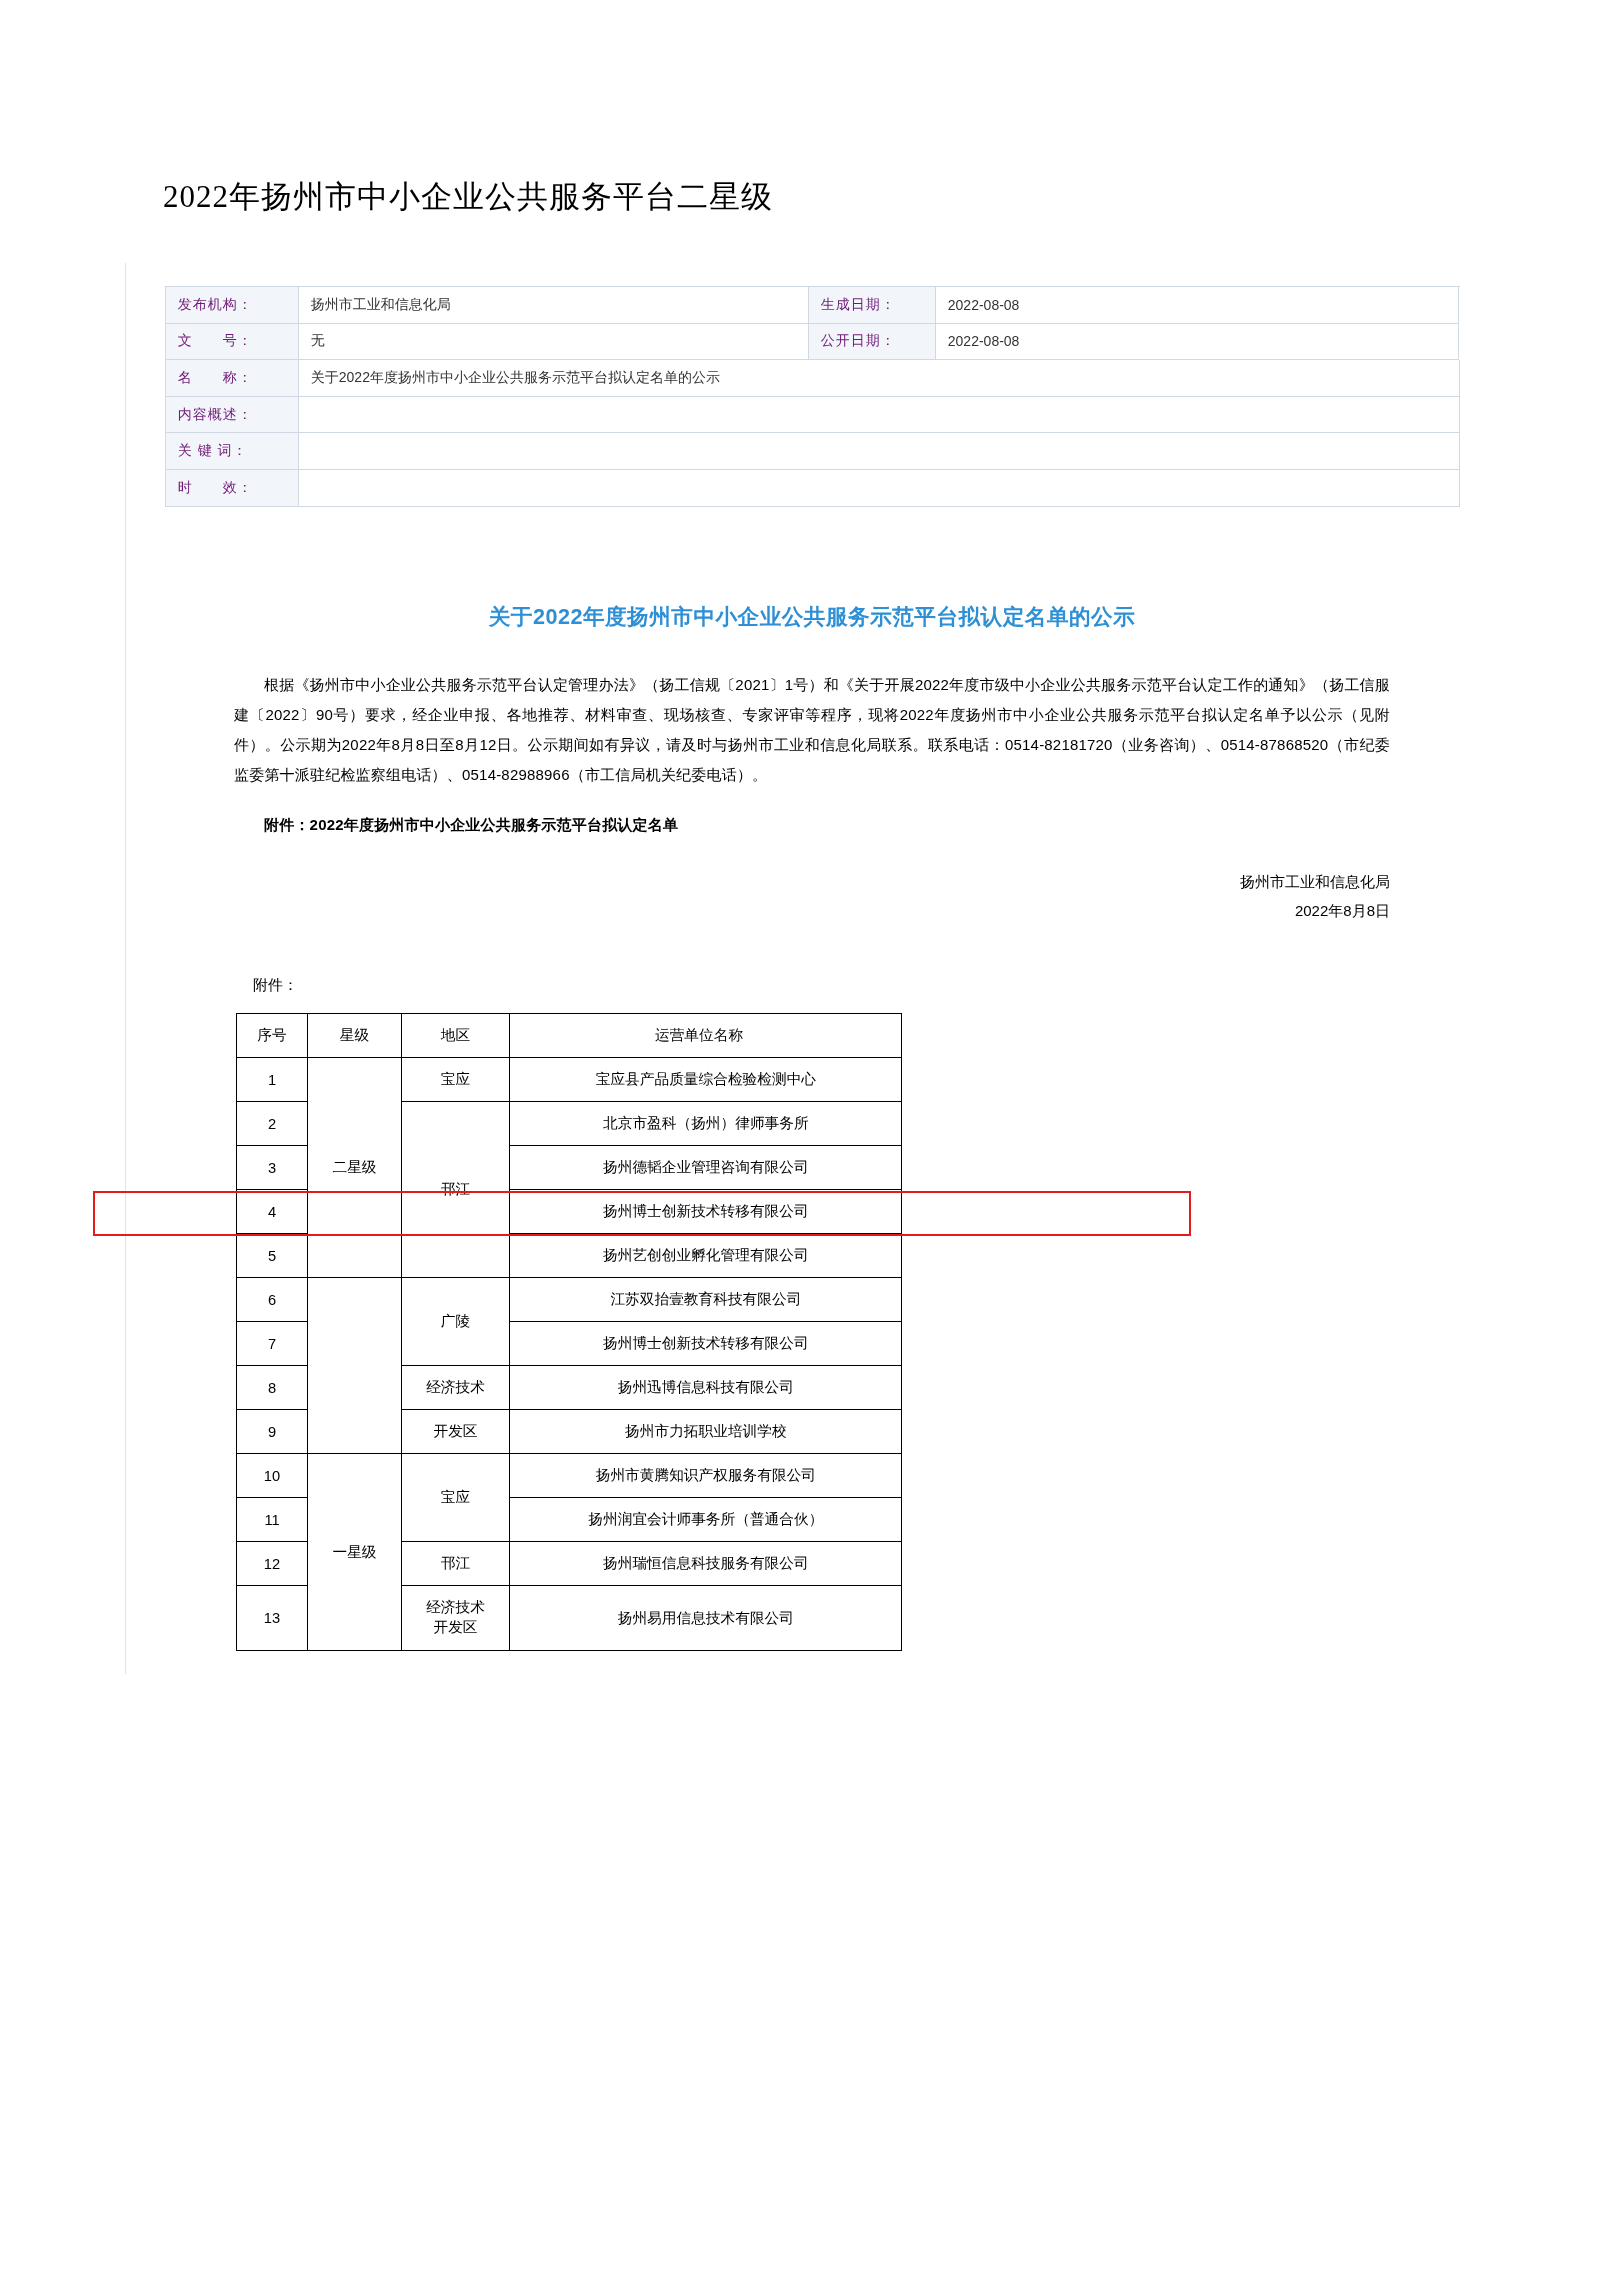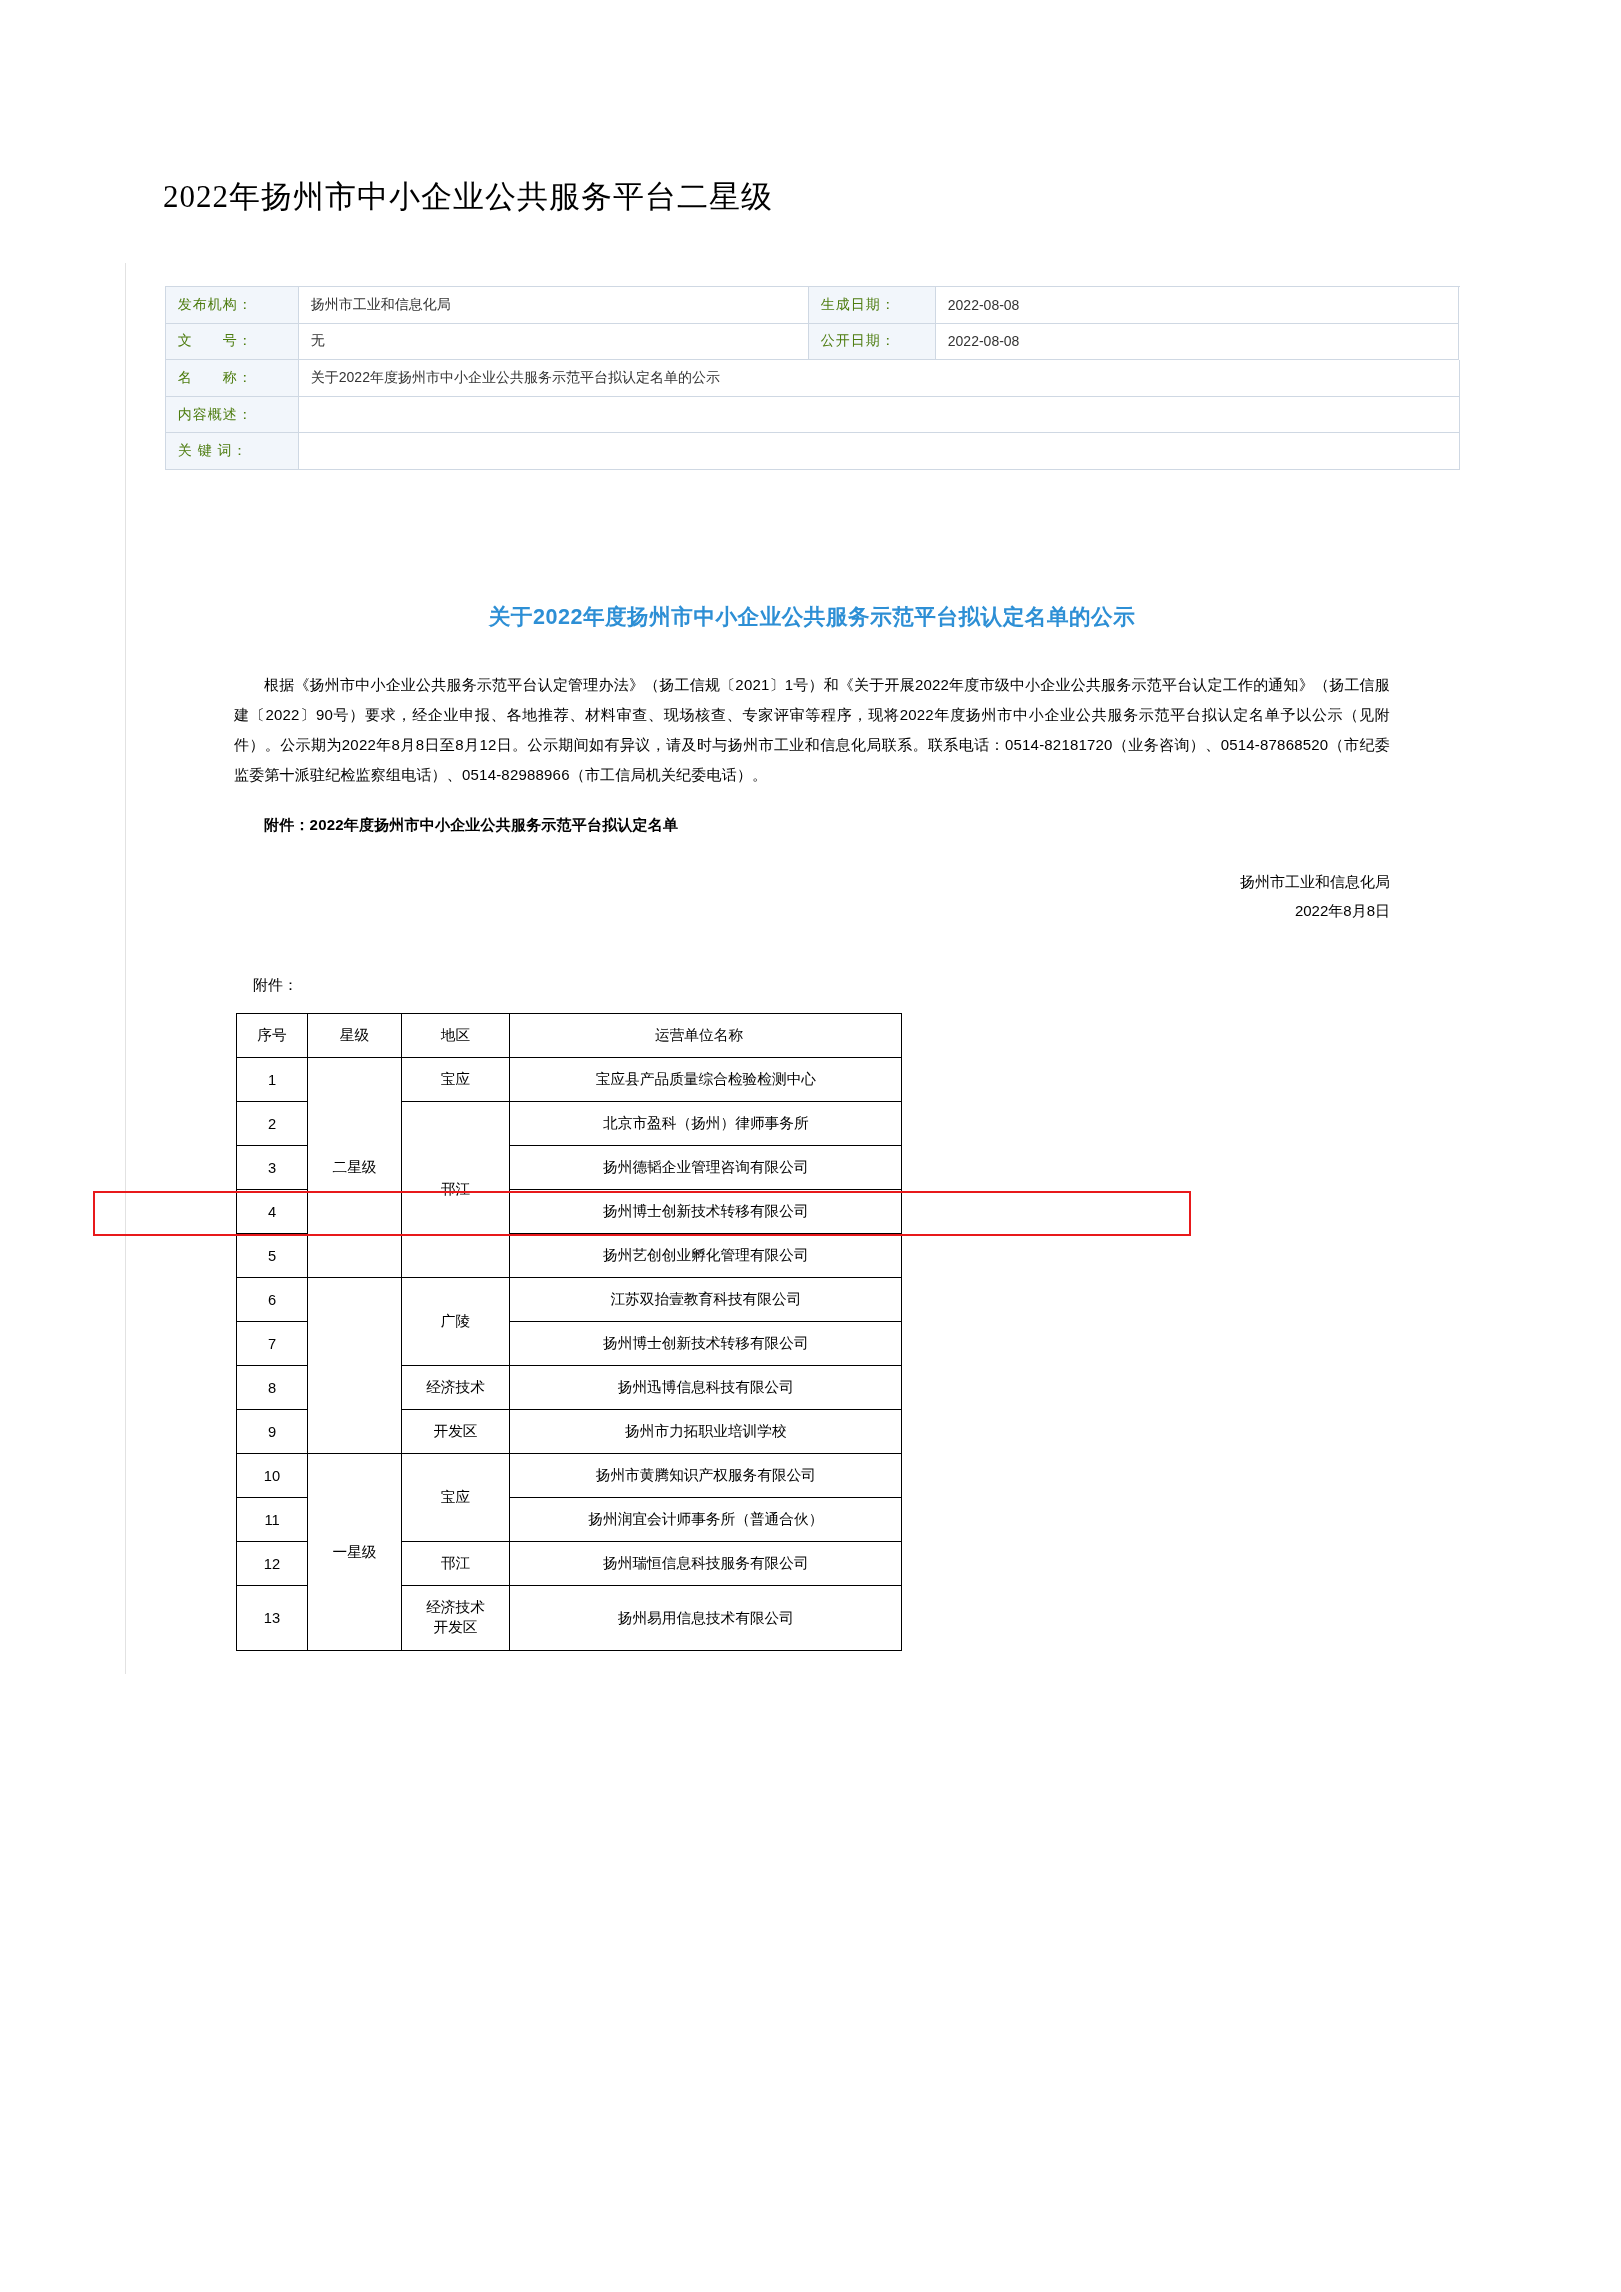--- a/index.html
+++ b/index.html
@@ -56,21 +56,21 @@
     border-bottom: 1px solid #cfd8e3;
     padding: 8.8px 11.8px;
     box-sizing: border-box;
     min-height: 36px;
     display: flex;
     align-items: center;
   }
   .meta-label {
     width: 133px;
     background: #f2f6fb;
-    color: #4d7c0f;
+    color: #701a75;
     justify-content: flex-start;
     letter-spacing: 1px;
   }
   .meta-value {
     flex: 1;
     background: #fff;
     color: #333;
   }
   .meta-value.narrow { width: 510px; flex: none; }
   .meta-label.mid { width: 127px; }
@@ -201,20 +201,24 @@
       <div class="meta-cell meta-value full">关于2022年度扬州市中小企业公共服务示范平台拟认定名单的公示</div>
     </div>
     <div class="meta-row">
       <div class="meta-cell meta-label">内容概述：</div>
       <div class="meta-cell meta-value full"></div>
     </div>
     <div class="meta-row">
       <div class="meta-cell meta-label">关 键 词：</div>
       <div class="meta-cell meta-value full"></div>
     </div>
+    <div class="meta-row">
+      <div class="meta-cell meta-label">时　　效：</div>
+      <div class="meta-cell meta-value full"></div>
+    </div>
   </div>
 
   <div class="content">
     <div class="notice-title">关于2022年度扬州市中小企业公共服务示范平台拟认定名单的公示</div>
 
     <div class="para">根据《扬州市中小企业公共服务示范平台认定管理办法》（扬工信规〔2021〕1号）和《关于开展2022年度市级中小企业公共服务示范平台认定工作的通知》（扬工信服建〔2022〕90号）要求，经企业申报、各地推荐、材料审查、现场核查、专家评审等程序，现将2022年度扬州市中小企业公共服务示范平台拟认定名单予以公示（见附件）。公示期为2022年8月8日至8月12日。公示期间如有异议，请及时与扬州市工业和信息化局联系。联系电话：0514-82181720（业务咨询）、0514-87868520（市纪委监委第十派驻纪检监察组电话）、0514-82988966（市工信局机关纪委电话）。</div>
 
     <div class="para attach-line">附件：2022年度扬州市中小企业公共服务示范平台拟认定名单</div>
 
     <div class="signature">

